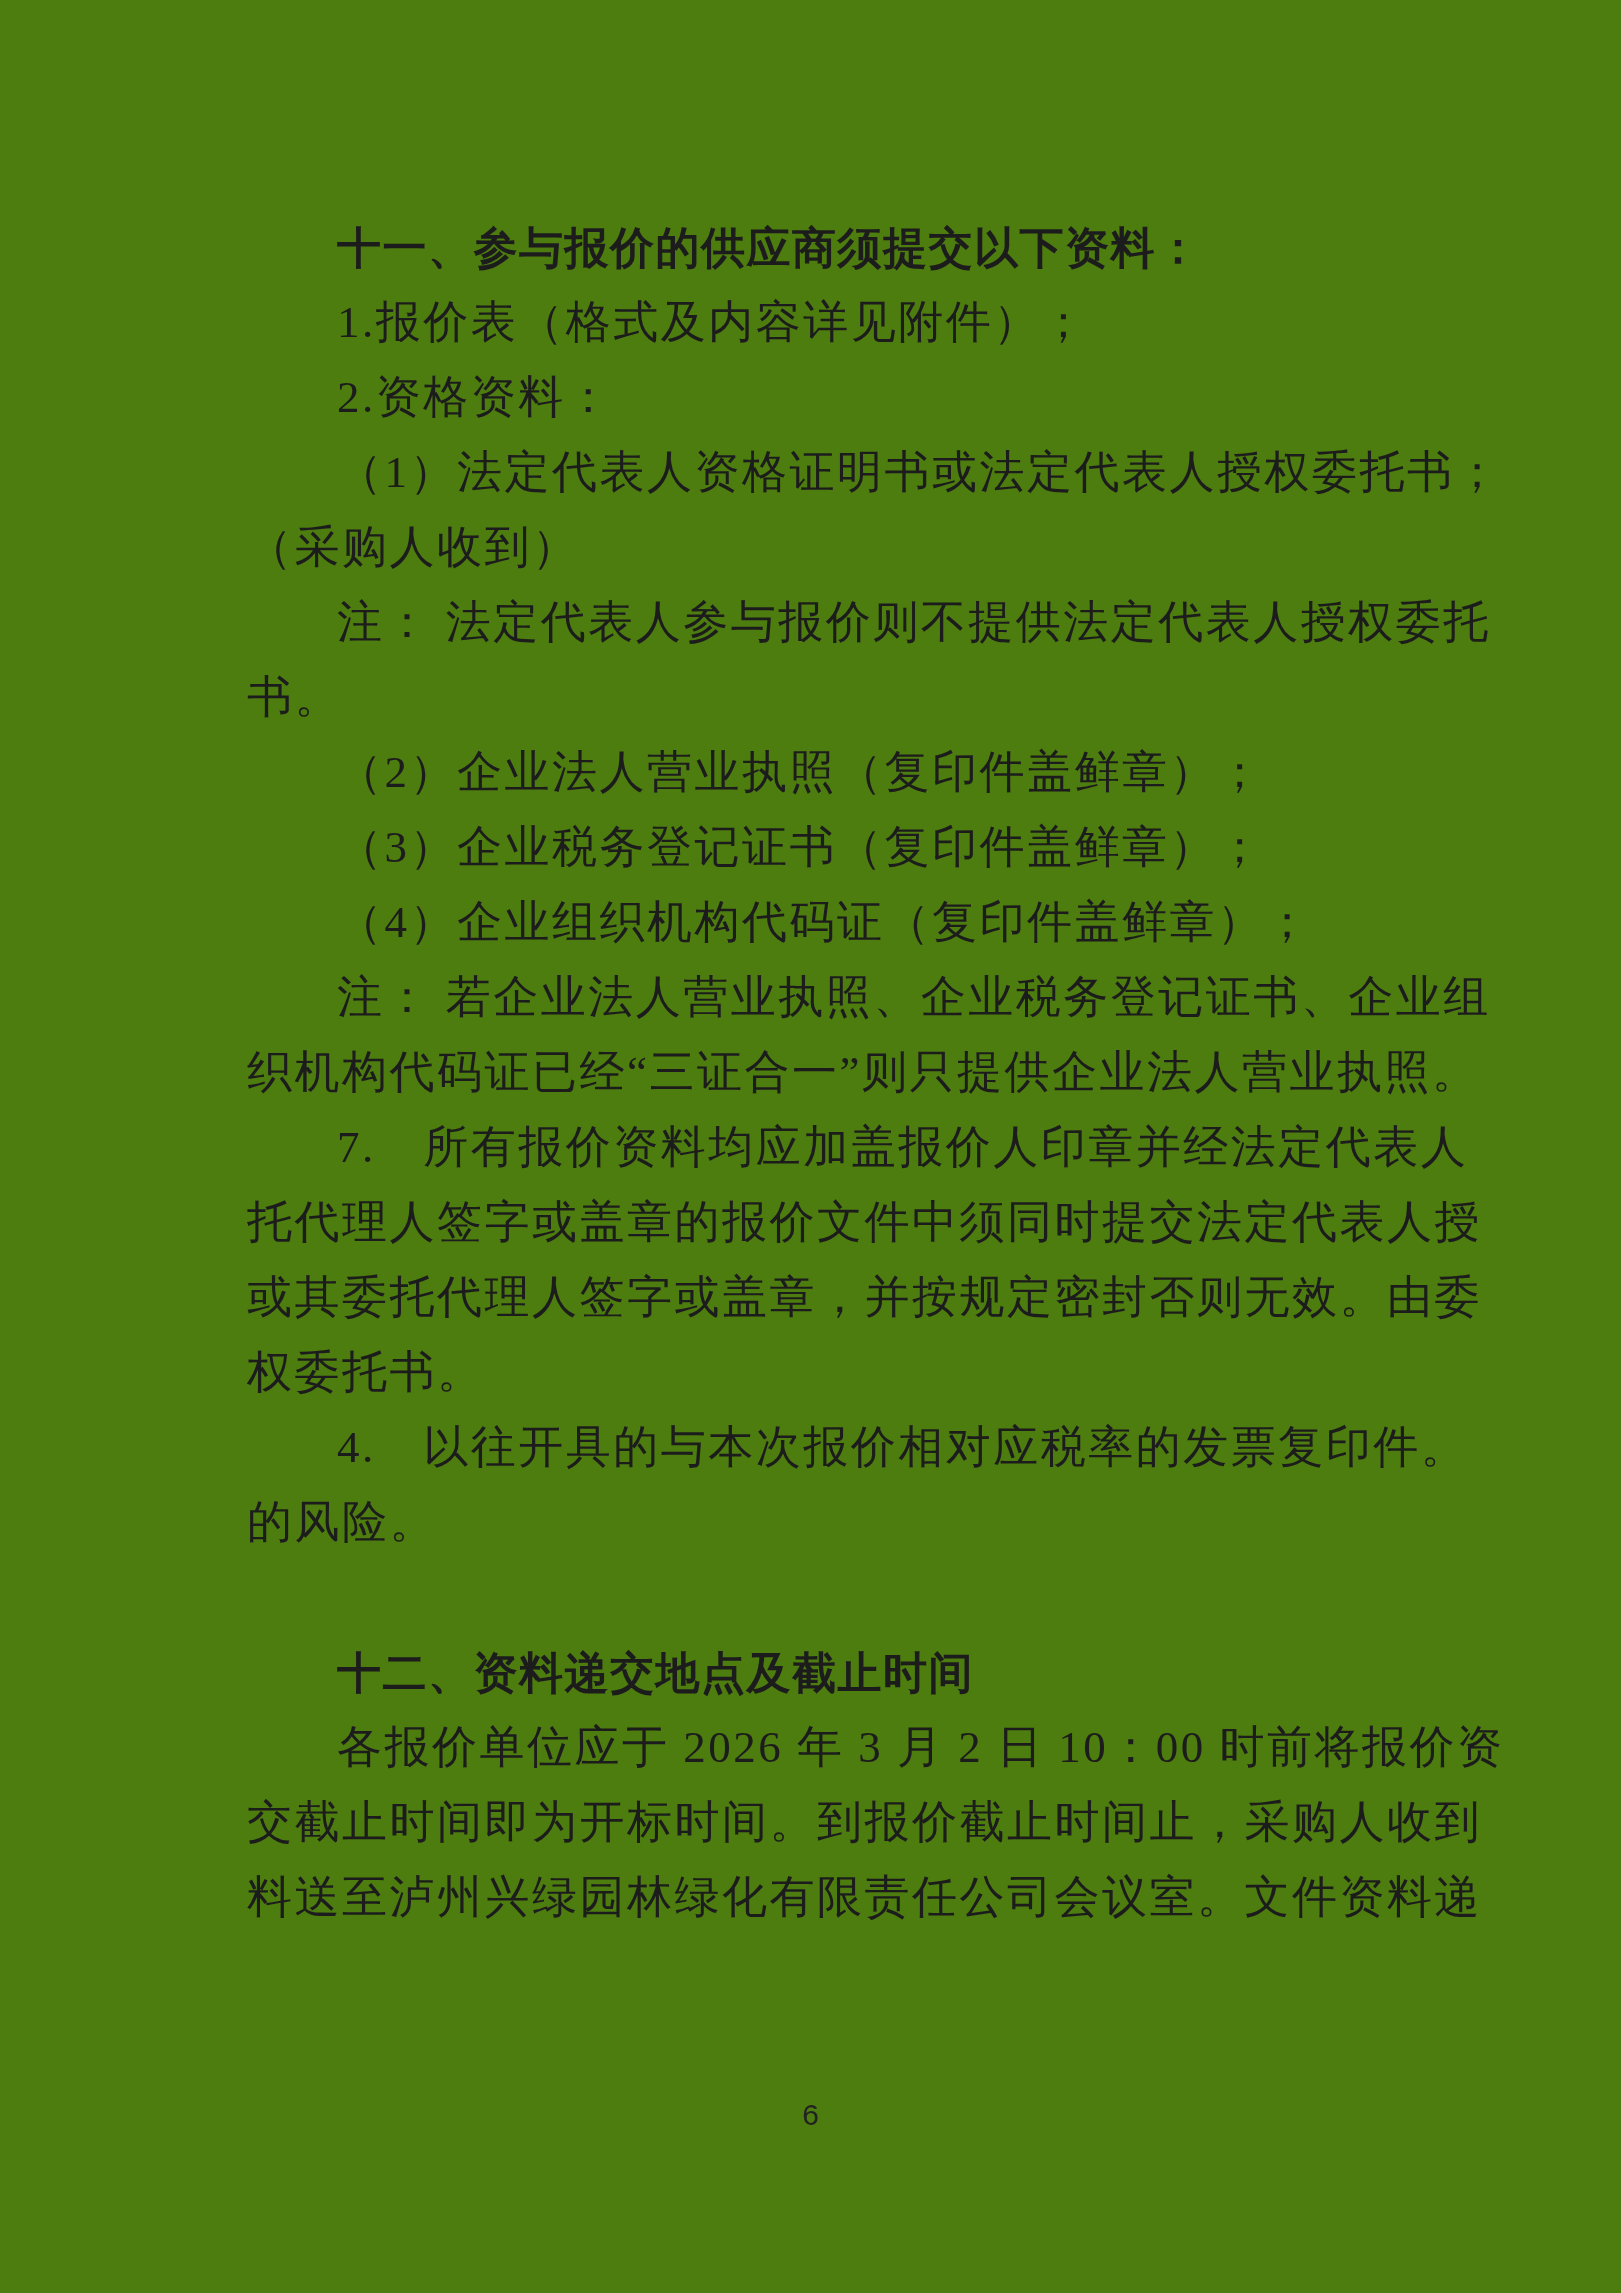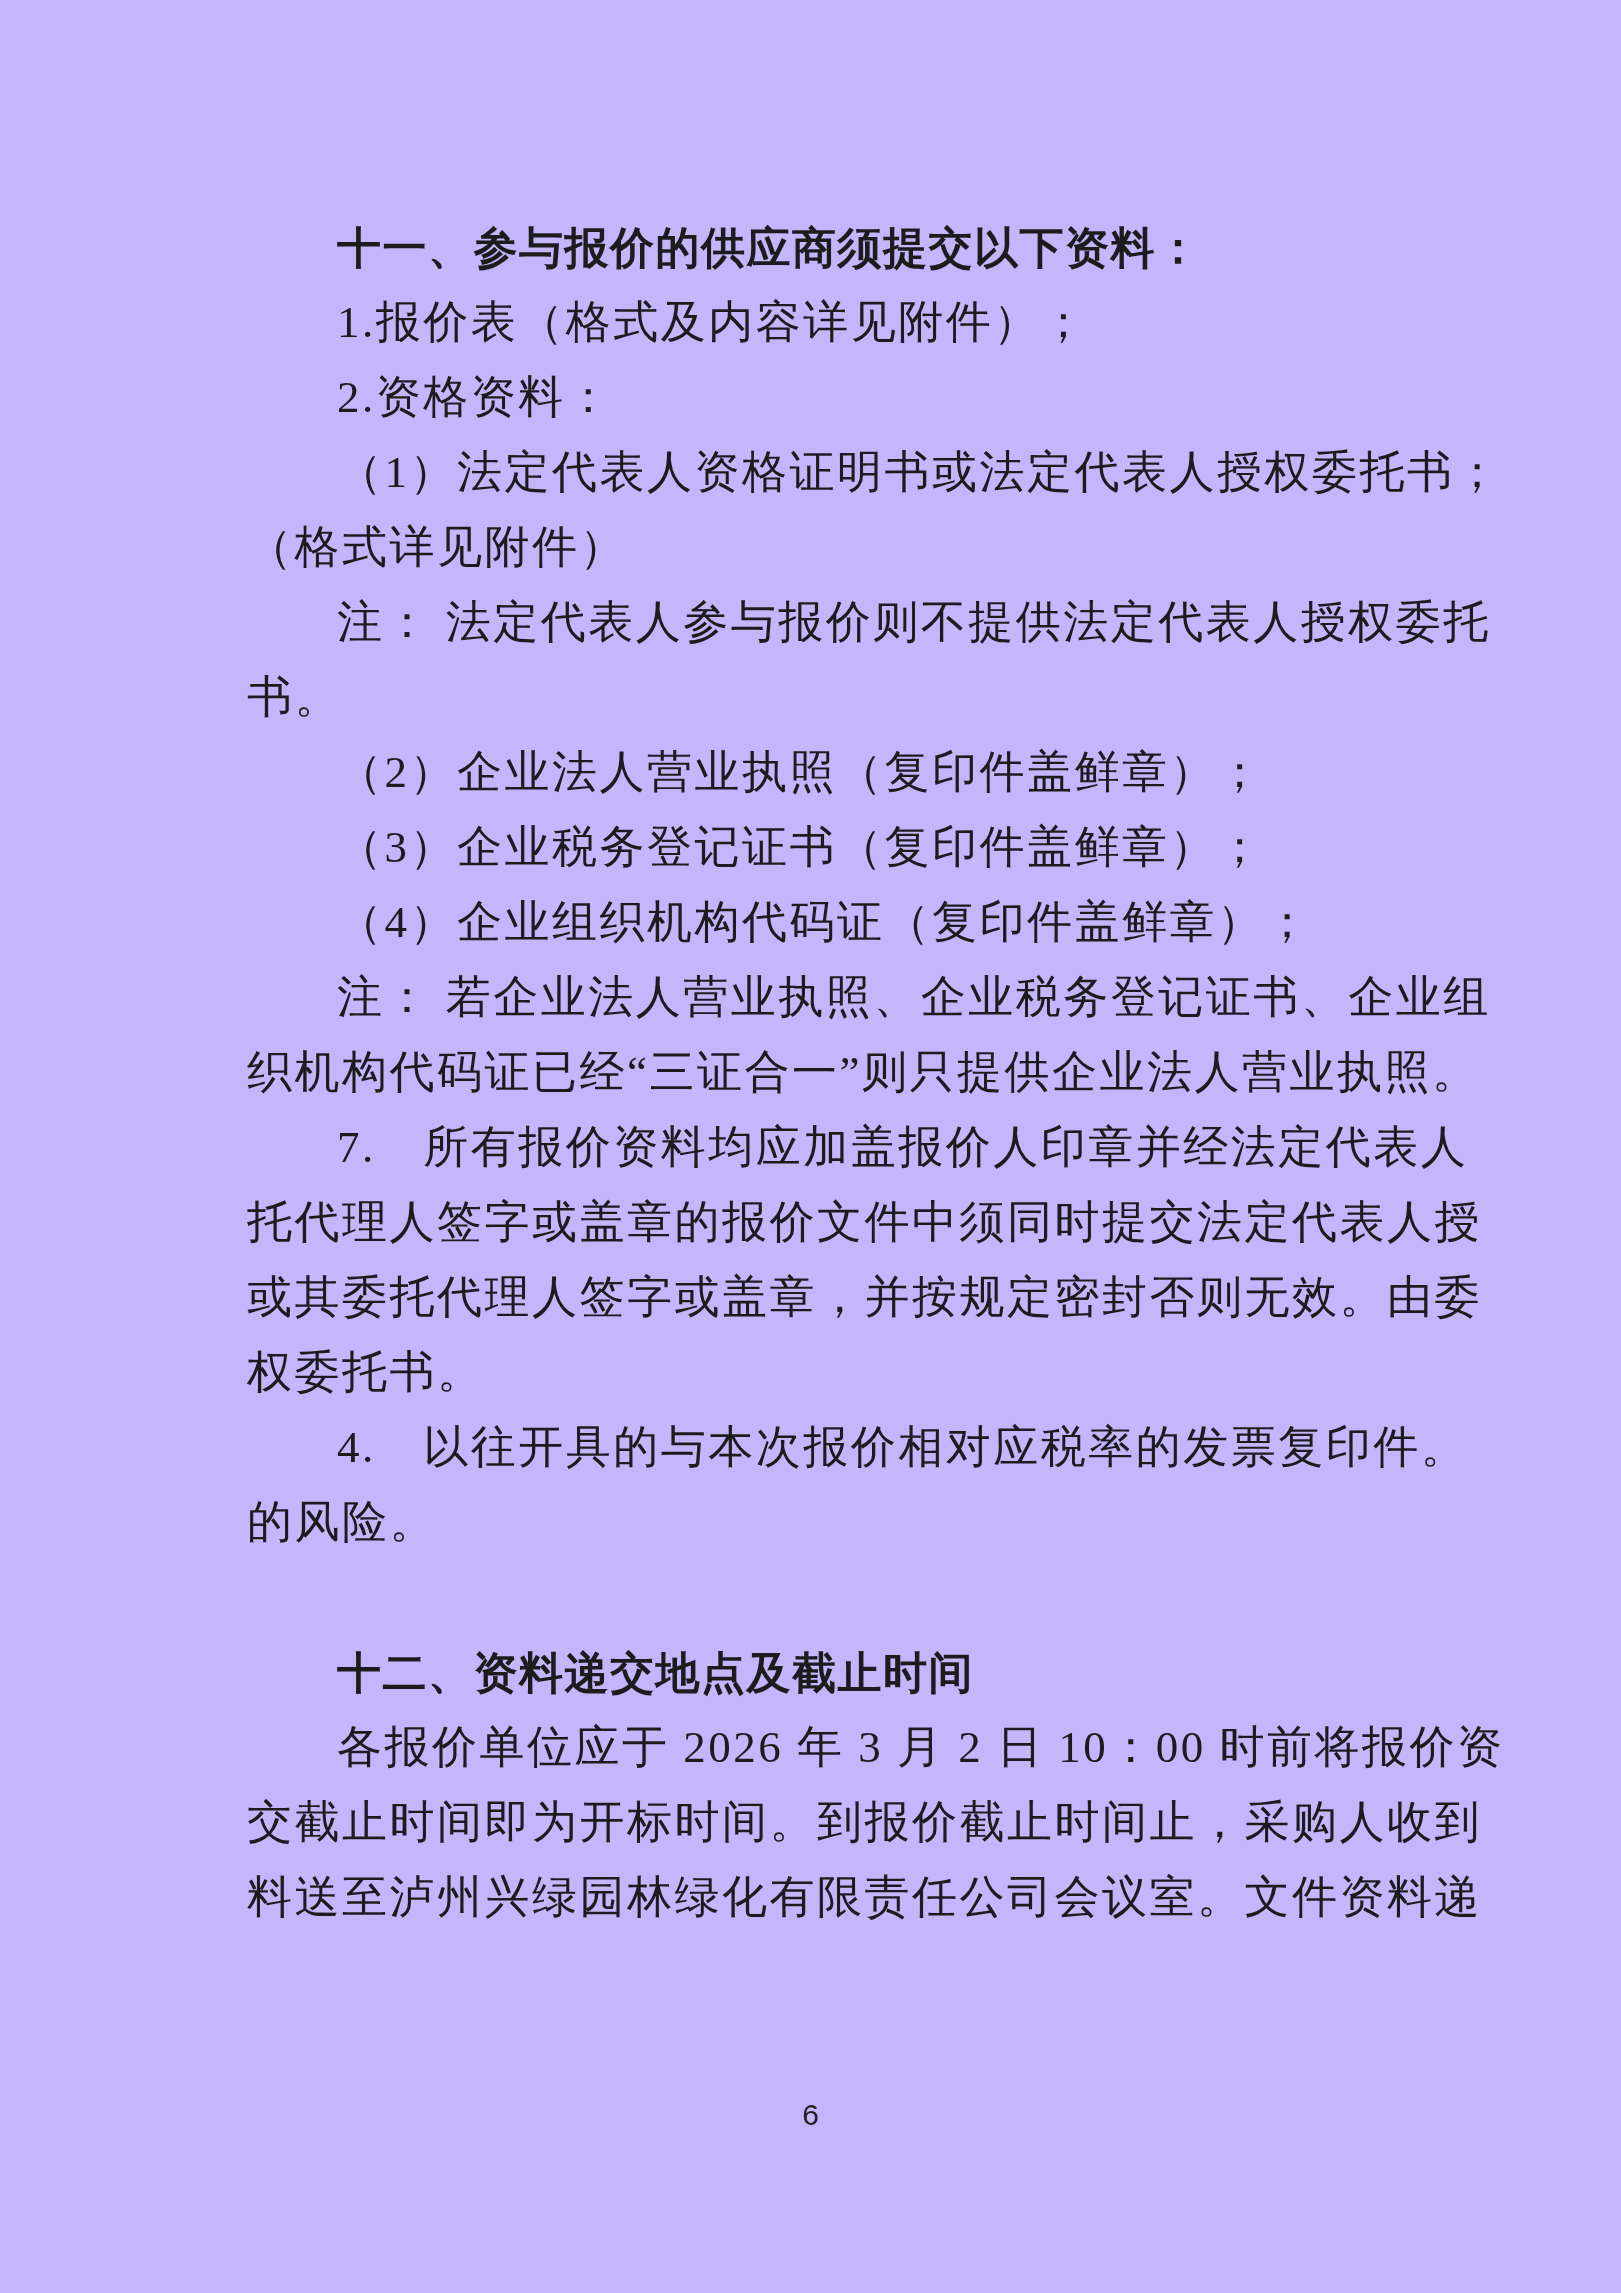--- a/index.html
+++ b/index.html
@@ -5,21 +5,21 @@
   * { margin: 0; padding: 0; box-sizing: border-box; }
   html, body {
     background: #e8e8e8;
     font-family: "Liberation Serif", "DejaVu Serif", serif;
   }
   .page {
     position: relative;
     width: 1621px;
     height: 2294px;
     margin: 0 auto;
-    background: #c4b5fd;
+    background: #4d7c0f;
     color: #1c1c1c;
     overflow: hidden;
   }
   .content {
     position: absolute;
     left: 247px;
     top: 210px;
     width: 1147px;
   }
   .line {
@@ -53,21 +53,21 @@
 <body>
 
 <div class="page">
   <div class="content">
 
     <div class="line heading indent">十一、参与报价的供应商须提交以下资料：</div>
 
     <div class="line indent">1.报价表（格式及内容详见附件）；</div>
     <div class="line indent">2.资格资料：</div>
     <div class="line indent">（1）法定代表人资格证明书或法定代表人授权委托书；</div>
-    <div class="line">（格式详见附件）</div>
+    <div class="line">（采购人收到）</div>
     <div class="line indent">注： 法定代表人参与报价则不提供法定代表人授权委托</div>
     <div class="line">书。</div>
     <div class="line indent">（2）企业法人营业执照（复印件盖鲜章）；</div>
     <div class="line indent">（3）企业税务登记证书（复印件盖鲜章）；</div>
     <div class="line indent">（4）企业组织机构代码证（复印件盖鲜章）；</div>
     <div class="line indent">注： 若企业法人营业执照、企业税务登记证书、企业组</div>
     <div class="line">织机构代码证已经“三证合一”则只提供企业法人营业执照。</div>
     <div class="line indent">7.　所有报价资料均应加盖报价人印章并经法定代表人</div>
     <div class="line">托代理人签字或盖章的报价文件中须同时提交法定代表人授</div>
     <div class="line">或其委托代理人签字或盖章，并按规定密封否则无效。由委</div>

